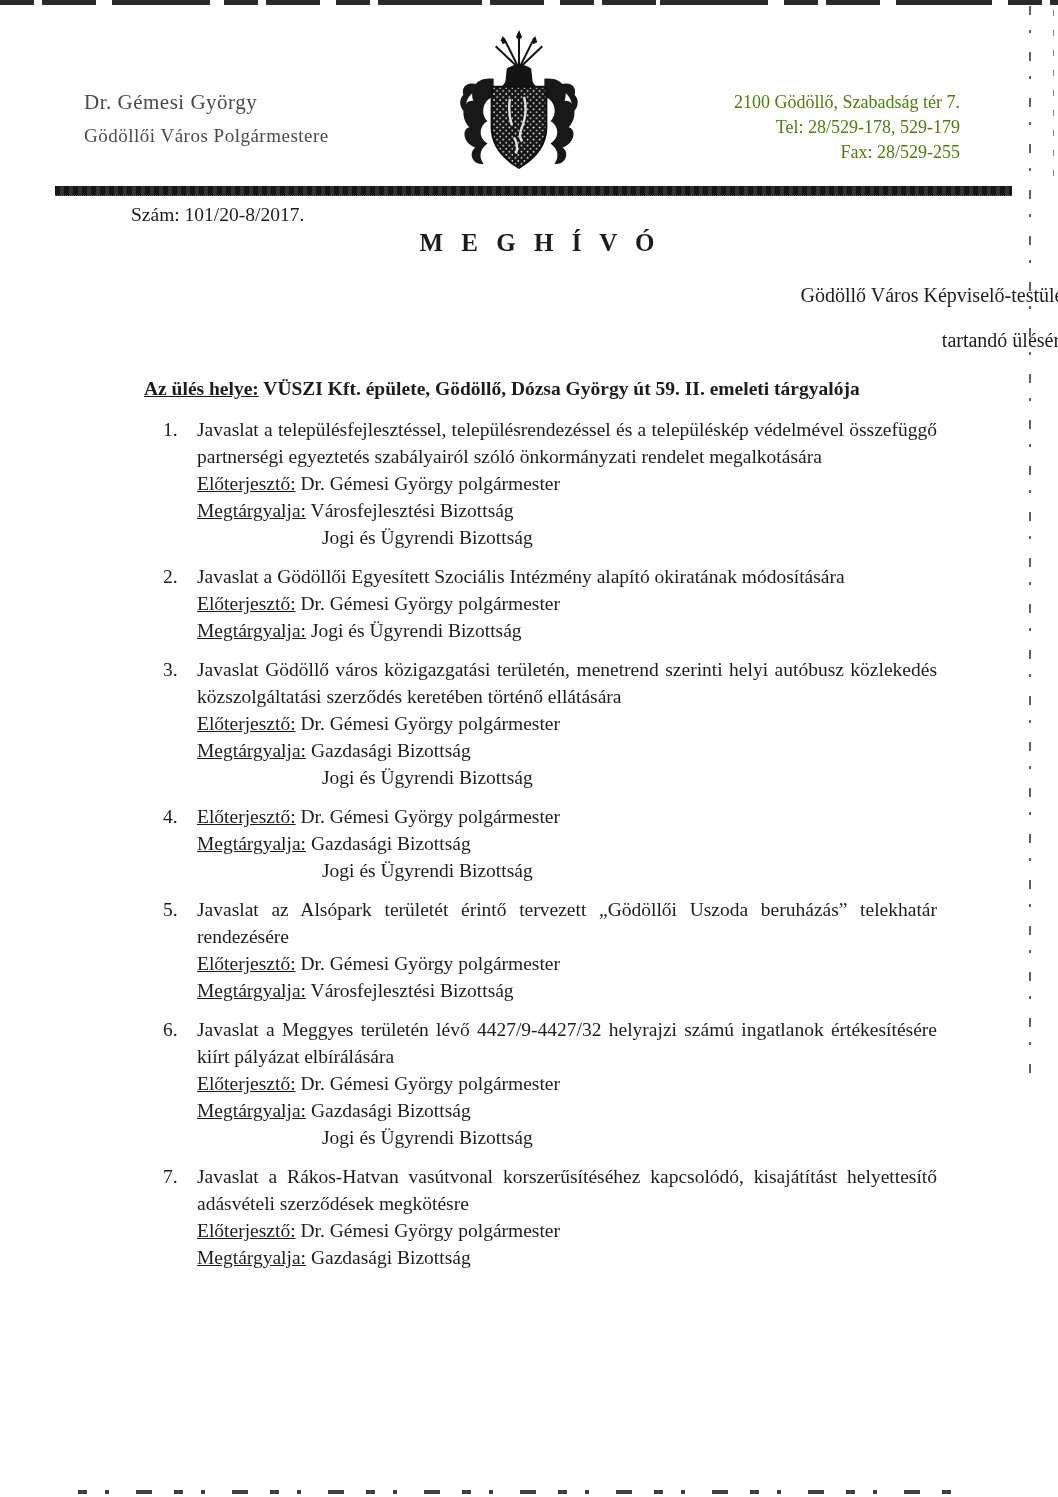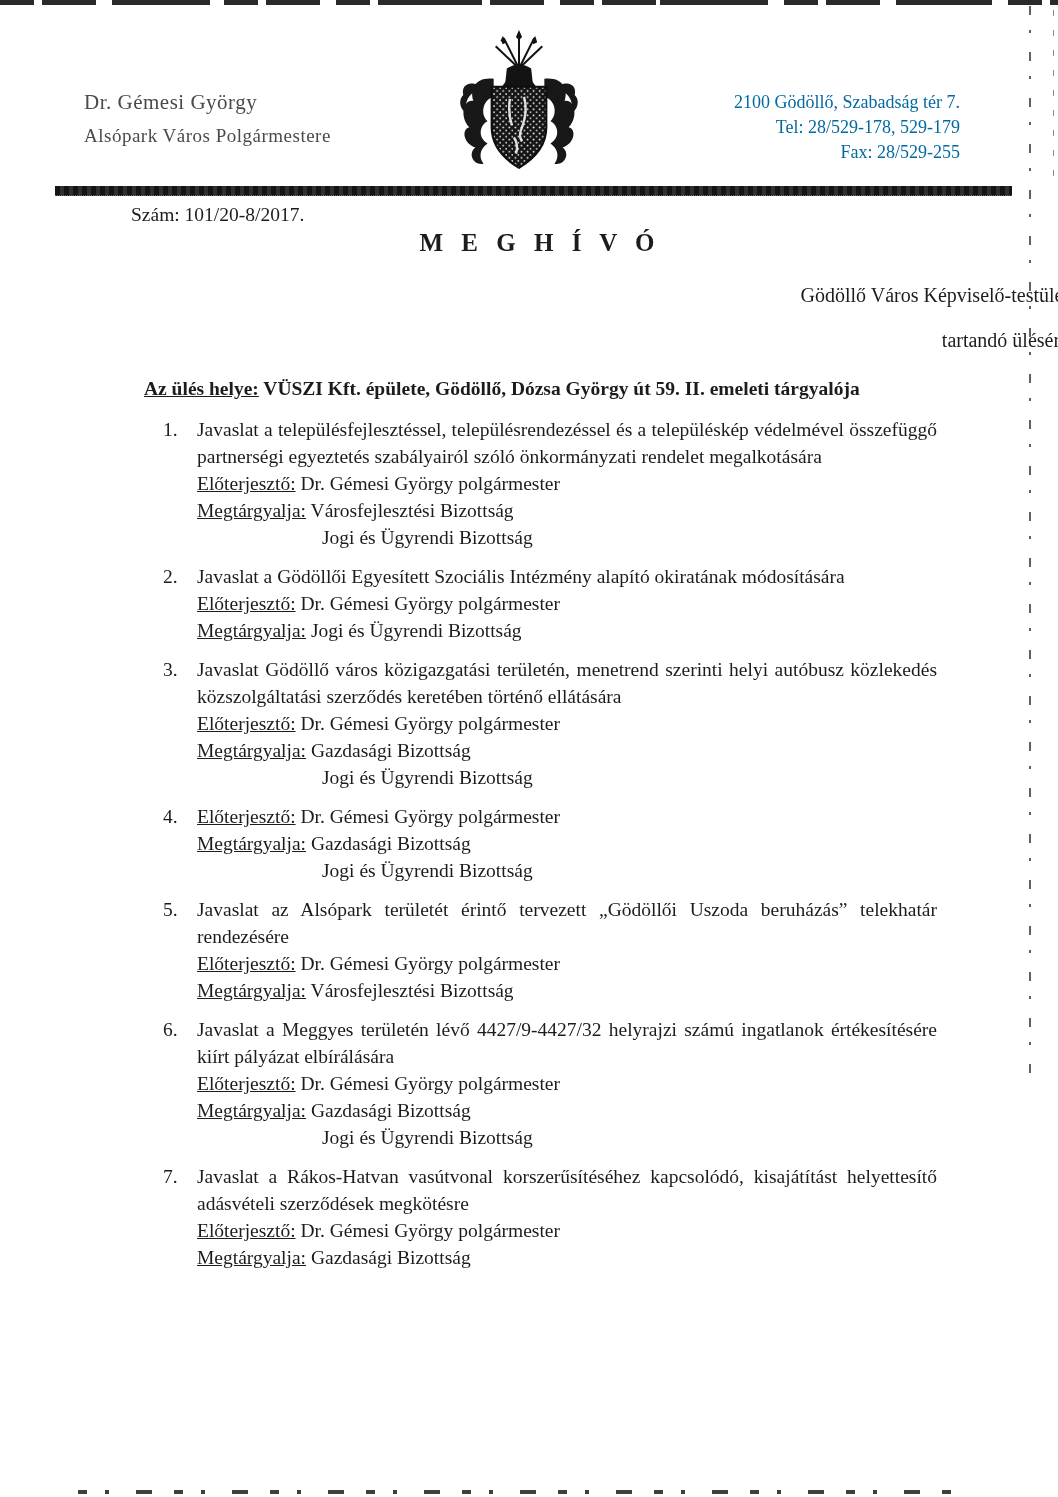--- a/index.html
+++ b/index.html
@@ -31,21 +31,21 @@
   .edge-tick-far{
     position:absolute;left:1053px;top:10px;width:1px;height:170px;
     background:repeating-linear-gradient(180deg,#555 0 6px,transparent 6px 20px);
     opacity:.7;
   }
 
   
   .hdr-left{position:absolute;left:84px;top:90px;color:#4a4a4a;letter-spacing:.5px;}
   .hdr-left .l1{font-size:21px;margin-bottom:10px;}
   .hdr-left .l2{font-size:19px;}
-  .hdr-right{position:absolute;right:98px;top:90px;color:#0369a1;text-align:right;font-size:18px;line-height:25px;}
+  .hdr-right{position:absolute;right:98px;top:90px;color:#4d7c0f;text-align:right;font-size:18px;line-height:25px;}
   .crest{position:absolute;left:452px;top:28px;width:134px;height:150px;}
 
   .separator{
     position:absolute;left:55px;top:186px;width:957px;height:9px;
     background:repeating-linear-gradient(90deg,#151515 0 5px,#303030 5px 9px);
     border-bottom:1px dotted #666;
   }
 
   
   .main{position:absolute;left:0;top:197px;width:1058px;margin-left:11px;}
@@ -70,21 +70,21 @@
 
 <div class="page">
 
   <div class="noise-top"></div>
   <div class="edge-line-right"></div>
   <div class="edge-tick-far"></div>
   <div class="noise-bottom"></div>
 
   <div class="hdr-left">
     <div class="l1">Dr. Gémesi György</div>
-    <div class="l2">Alsópark Város Polgármestere</div>
+    <div class="l2">Gödöllői Város Polgármestere</div>
   </div>
 
   <svg class="crest" viewBox="0 0 130 148" xmlns="http://www.w3.org/2000/svg">
     <defs>
       <pattern id="spk" width="6" height="6" patternUnits="userSpaceOnUse">
         <rect width="6" height="6" fill="#151515"></rect>
         <circle cx="1.4" cy="2.2" r="0.9" fill="#f7f7f7"></circle>
         <circle cx="4.4" cy="5.1" r="0.8" fill="#f7f7f7"></circle>
       </pattern>
     </defs>

